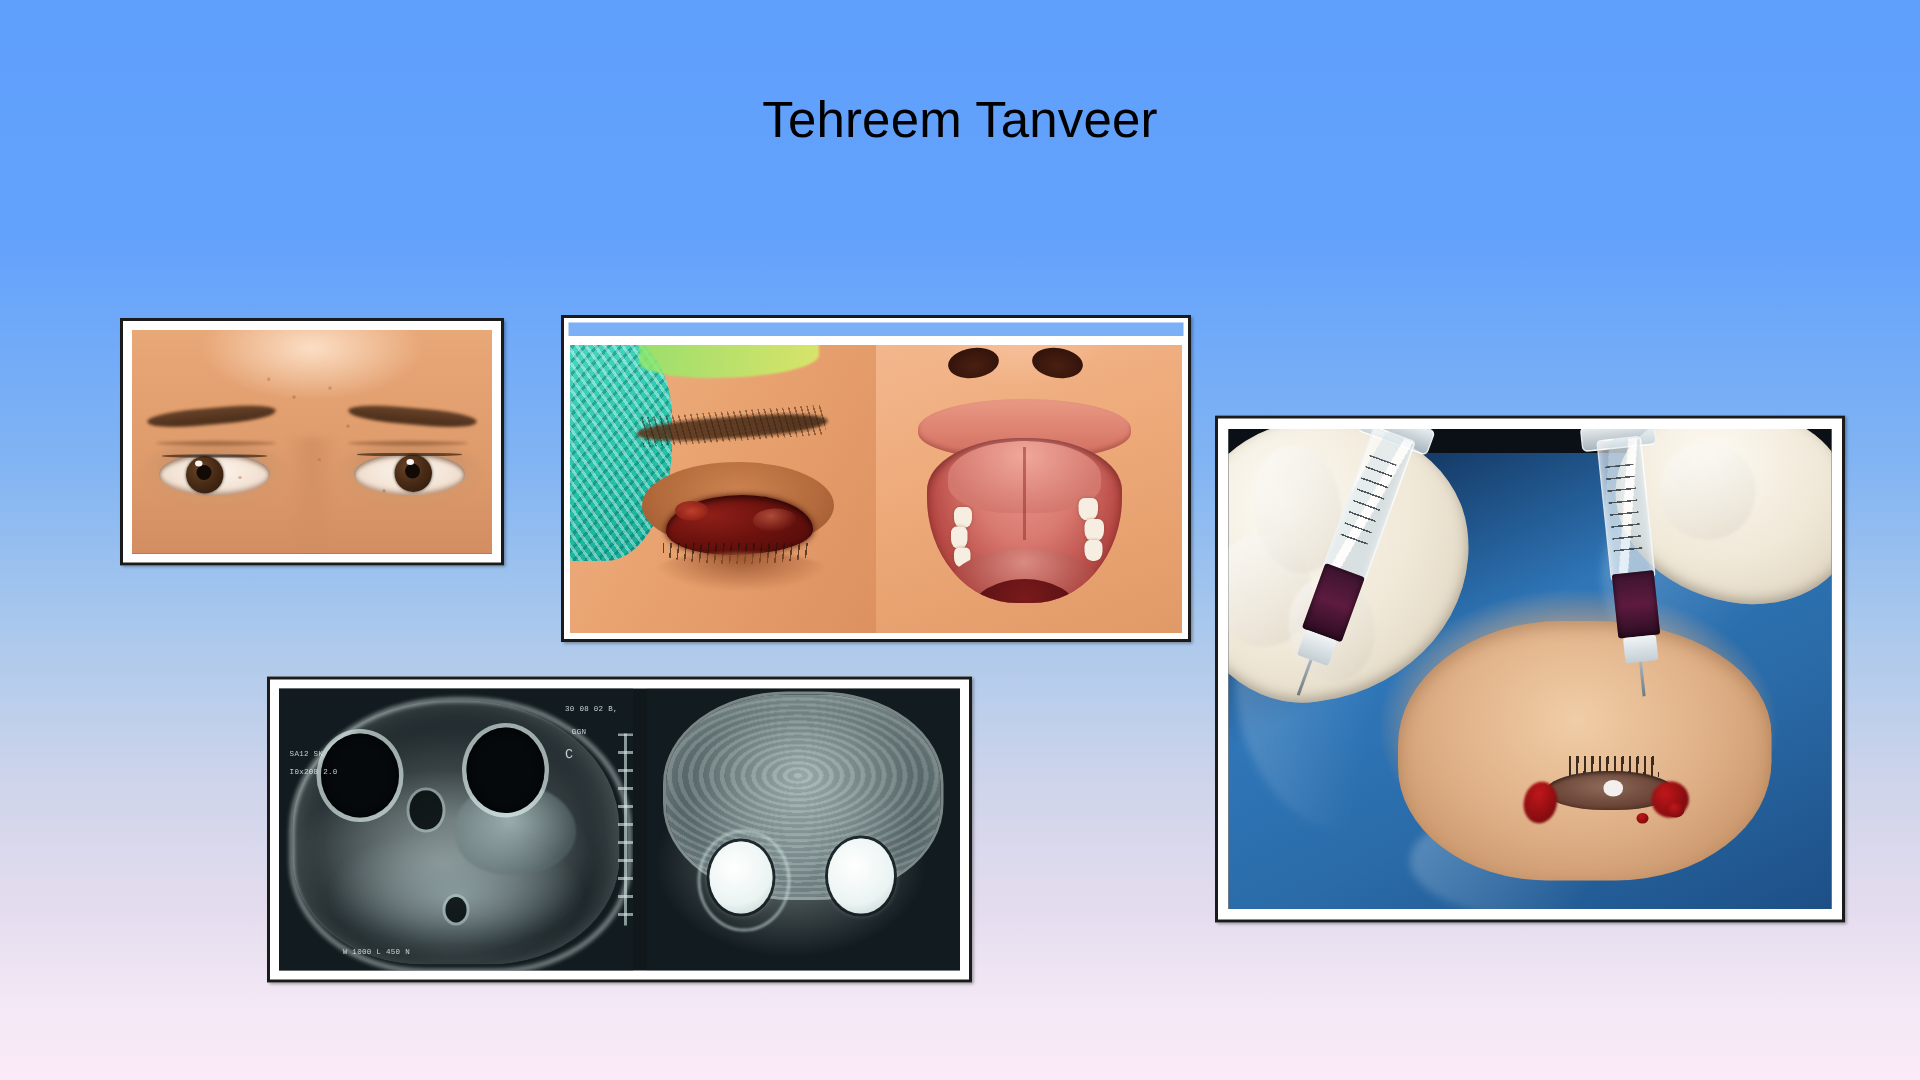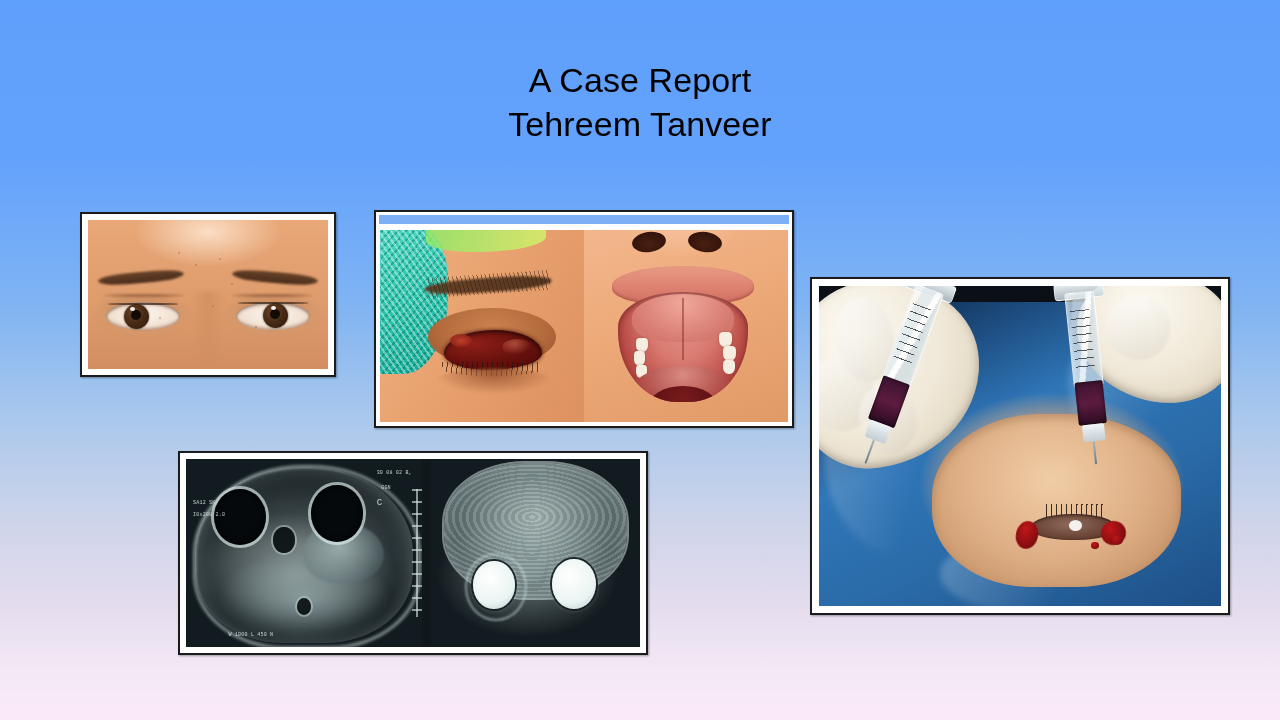--- a/index.html
+++ b/index.html
@@ -467,21 +467,20 @@
     position: absolute; left: 0; right: 0; top: 0; height: 5%;
     background: #0b1016;
   }
 </style>
 </head>
 <body>
 
 <div id="slide">
 
   <div id="title-block">
-    <span class="tline">A Case Report</span>
     <span class="tline">Tehreem Tanveer</span>
   </div>
 
   <div class="photo-frame" id="panel-eyes">
     <div class="photo-inner">
       <div class="eyes-art">
         <div class="nose-shade"></div>
         <div class="brow l"></div>
         <div class="brow r"></div>
         <div class="eye-socket l"></div>

